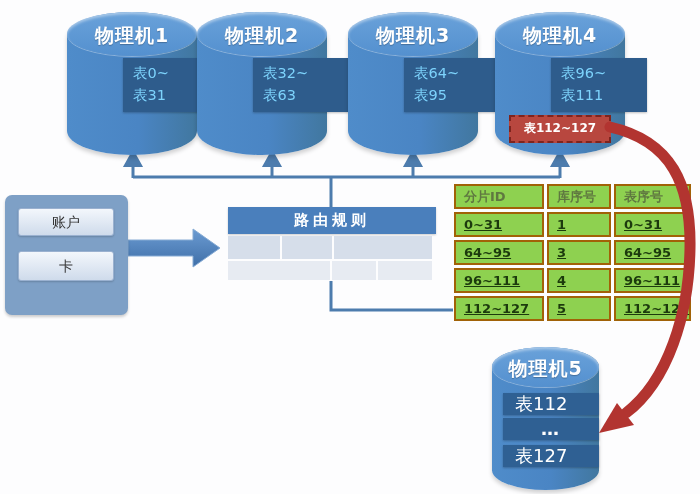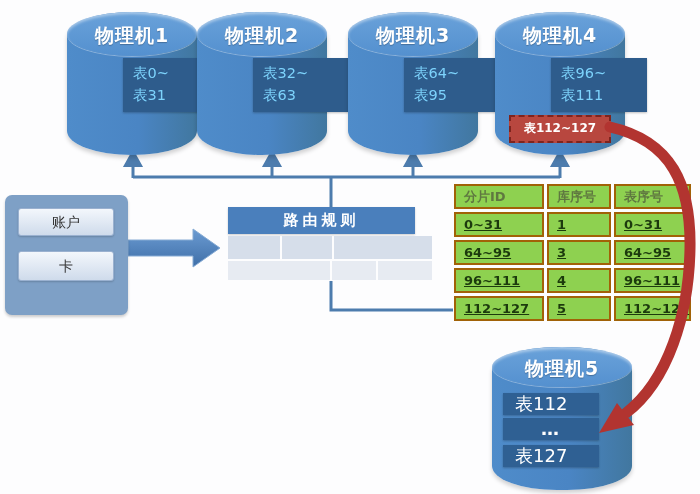--- a/index.html
+++ b/index.html
@@ -12,37 +12,37 @@
   .cyl{position:absolute;width:130px;height:143px;background:linear-gradient(90deg,#4f8cca,#4a85c4 55%,#41779f);
        border-radius:65px/24px;z-index:2;box-shadow:0 3px 4px rgba(0,0,0,.18);}
   .cyl-lid{position:absolute;left:0;top:0;width:100%;height:44px;border-radius:50%;
        background:linear-gradient(#6aa2da,#5490cf);box-shadow:inset 0 2px 3px rgba(255,255,255,.45), 0 1px 0 rgba(255,255,255,.35);}
   .cyl-label{position:absolute;top:11px;left:0;width:100%;text-align:center;color:#fff;font-weight:bold;font-size:19px;letter-spacing:1px;text-shadow:0 1px 1px rgba(0,0,0,.25);}
   .cyl-box{position:absolute;left:16px;top:46px;width:96px;height:54px;background:#2e5c8c;color:#7dd3fc;
        font-size:14.5px;line-height:1.5;padding:5px 0 0 10px;box-sizing:border-box;box-shadow:0 1px 2px rgba(0,0,0,.25);margin-left:40px;}
   .overflow-box{position:absolute;left:14px;top:103px;width:102px;height:28px;background:#b8473f;
        border:2px dashed #7e241e;box-sizing:border-box;color:#fff;font-size:12px;font-weight:bold;
        text-align:center;line-height:22px;z-index:4;}
-  .cyl5{width:140px;height:143px;}
+  .cyl5{width:107px;height:143px;}
   .cyl5 .cyl-lid{height:40px;}
   .cyl5-box{position:absolute;left:11px;width:96px;height:22px;background:#2f6093;color:#fff;font-size:18px;
        line-height:22px;padding-left:12px;box-sizing:border-box;box-shadow:0 1px 2px rgba(0,0,0,.25);}
   .cyl5-box.dots{text-align:center;padding-left:0;font-weight:bold;letter-spacing:2px;}
 
   
   .src{position:absolute;left:5px;top:195px;width:123px;height:120px;background:#7ea0c6;border-radius:7px;
        z-index:2;box-shadow:0 2px 3px rgba(0,0,0,.2);}
   .src-item{position:absolute;left:13px;width:96px;background:linear-gradient(#f3f7fc,#cfdbeb);
        border:1px solid #9ab1d0;border-radius:3px;text-align:center;font-size:14px;color:#333;
        box-shadow:0 1px 2px rgba(0,0,0,.18);box-sizing:border-box;}
   .src-item.i0{top:13px;height:28px;line-height:26px;}
   .src-item.i1{top:56px;height:30px;line-height:28px;}
 
   
-  .routing-header{position:absolute;left:228px;top:207px;width:187px;height:27px;background:#4a7fbc;
+  .routing-header{position:absolute;left:228px;top:207px;width:208px;height:27px;background:#4a7fbc;
        color:#fff;font-size:15px;font-weight:bold;text-align:center;line-height:27px;letter-spacing:4px;
        z-index:2;box-shadow:0 1px 2px rgba(0,0,0,.2);}
   .routing-row{position:absolute;left:228px;display:flex;gap:2px;z-index:2;}
   .routing-row.r0{top:236px;height:23px;}
   .routing-row.r1{top:261px;height:19px;}
   .routing-cell{height:100%;}
   .r0 .routing-cell{background:#d6deea;}
   .r1 .routing-cell{background:#e7ebf2;}
 
   

